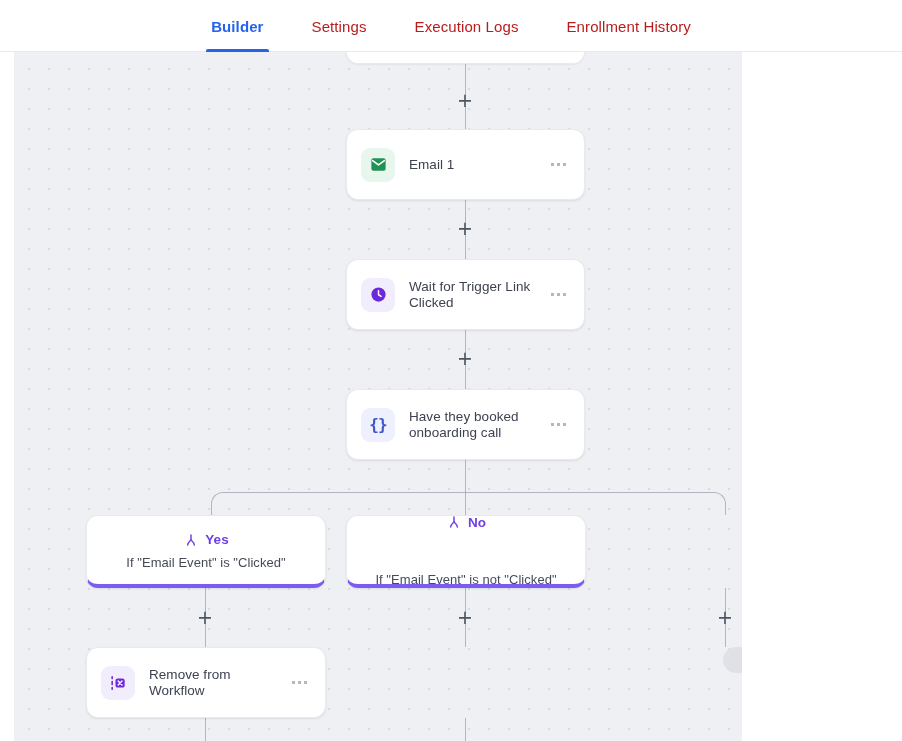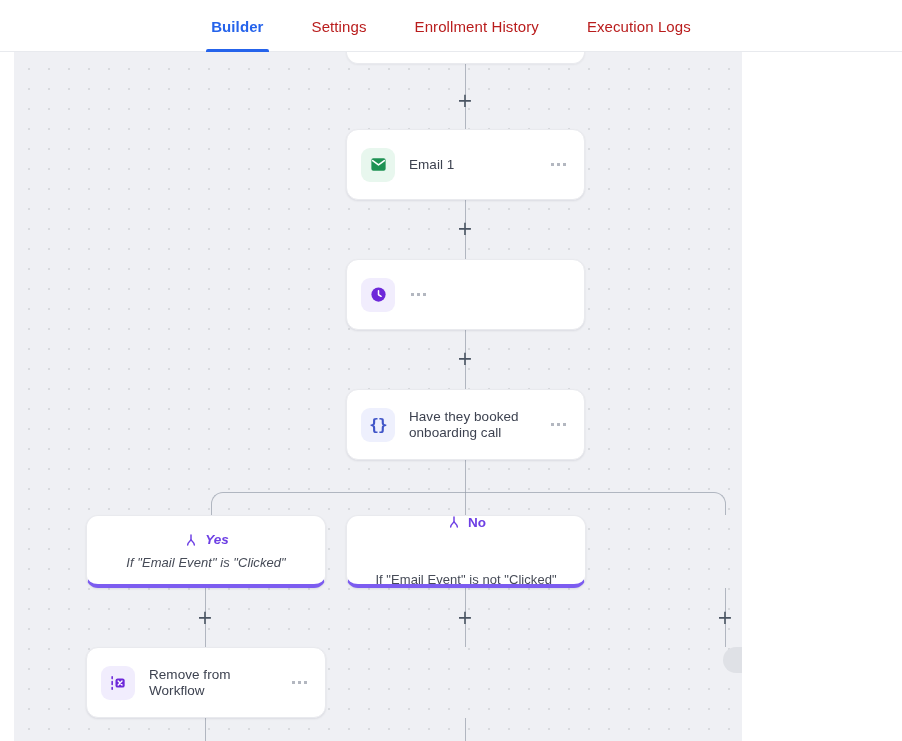--- a/index.html
+++ b/index.html
@@ -258,24 +258,24 @@
 
 <div class="topbar">
   <div class="tabs">
     <div class="tab active">
       <span>Builder</span>
     </div>
     <div class="tab">
       <span>Settings</span>
     </div>
     <div class="tab">
+      <span>Execution Logs</span>
+    </div>
+    <div class="tab">
       <span>Enrollment History</span>
-    </div>
-    <div class="tab">
-      <span>Execution Logs</span>
     </div>
   </div>
 </div>
 
 <div class="canvas-wrap">
 <div class="canvas">
 
   <div class="node-partial" style="left:332px; top:-22px; width:239px; height:34px;"></div>
 
   <div class="conn vline" style="left:451px; top:12px; height:74px;"></div>
@@ -299,20 +299,21 @@
   <div class="conn vline" style="left:451px; top:148px; height:59px;"></div>
   <div class="plus" style="left:451px; top:168px;"></div>
 
   <div class="node" style="left:332px; top:207px; width:239px; height:71px;">
     <div class="node-icon ic-wait">
       <svg width="19" height="19" viewBox="0 0 24 24" aria-hidden="true">
         <circle cx="12" cy="12" r="9" fill="#6d28d9"></circle>
         <path d="M12 7.2v5.1l3.3 2" fill="none" stroke="#ffffff" stroke-width="1.9" stroke-linecap="round" stroke-linejoin="round"></path>
       </svg>
     </div>
+    <div class="node-label">Wait for Trigger Link Clicked</div>
     <div class="dots">
           <i></i>
           <i></i>
           <i></i>
         </div>
   </div>
 
   <div class="conn vline" style="left:451px; top:278px; height:59px;"></div>
   <div class="plus" style="left:451px; top:298px;"></div>
 
@@ -329,21 +330,21 @@
   </div>
 
   <div class="conn vline" style="left:451px; top:408px; height:33px;"></div>
 
   <div class="fork fork-left" style="left:197px; top:440px; width:255px; height:23px;"></div>
 
   <div class="fork fork-right" style="left:451px; top:440px; width:261px; height:23px;"></div>
 
   <div class="conn vline" style="left:451px; top:440px; height:23px;"></div>
 
-  <div class="branch" style="left:72px; top:463px; width:240px; height:73px;font-style:italic;">
+  <div class="branch" style="left:72px; top:463px; width:240px; height:73px;">
     <div class="branch-head">
       <svg width="16" height="16" viewBox="0 0 24 24" aria-hidden="true">
         <path d="M12 4.5v6M12 10.5c0 4-5 3.5-5 9M12 10.5c0 4 5 3.5 5 9" fill="none" stroke="#6d3fe4" stroke-width="2.2" stroke-linecap="round"></path>
       </svg>
       <span class="branch-name">Yes</span>
     </div>
     <div class="branch-desc">If "Email Event" is "Clicked"</div>
   </div>
 
   <div class="branch" style="left:332px; top:463px; width:240px; height:73px;gap:35px;">

